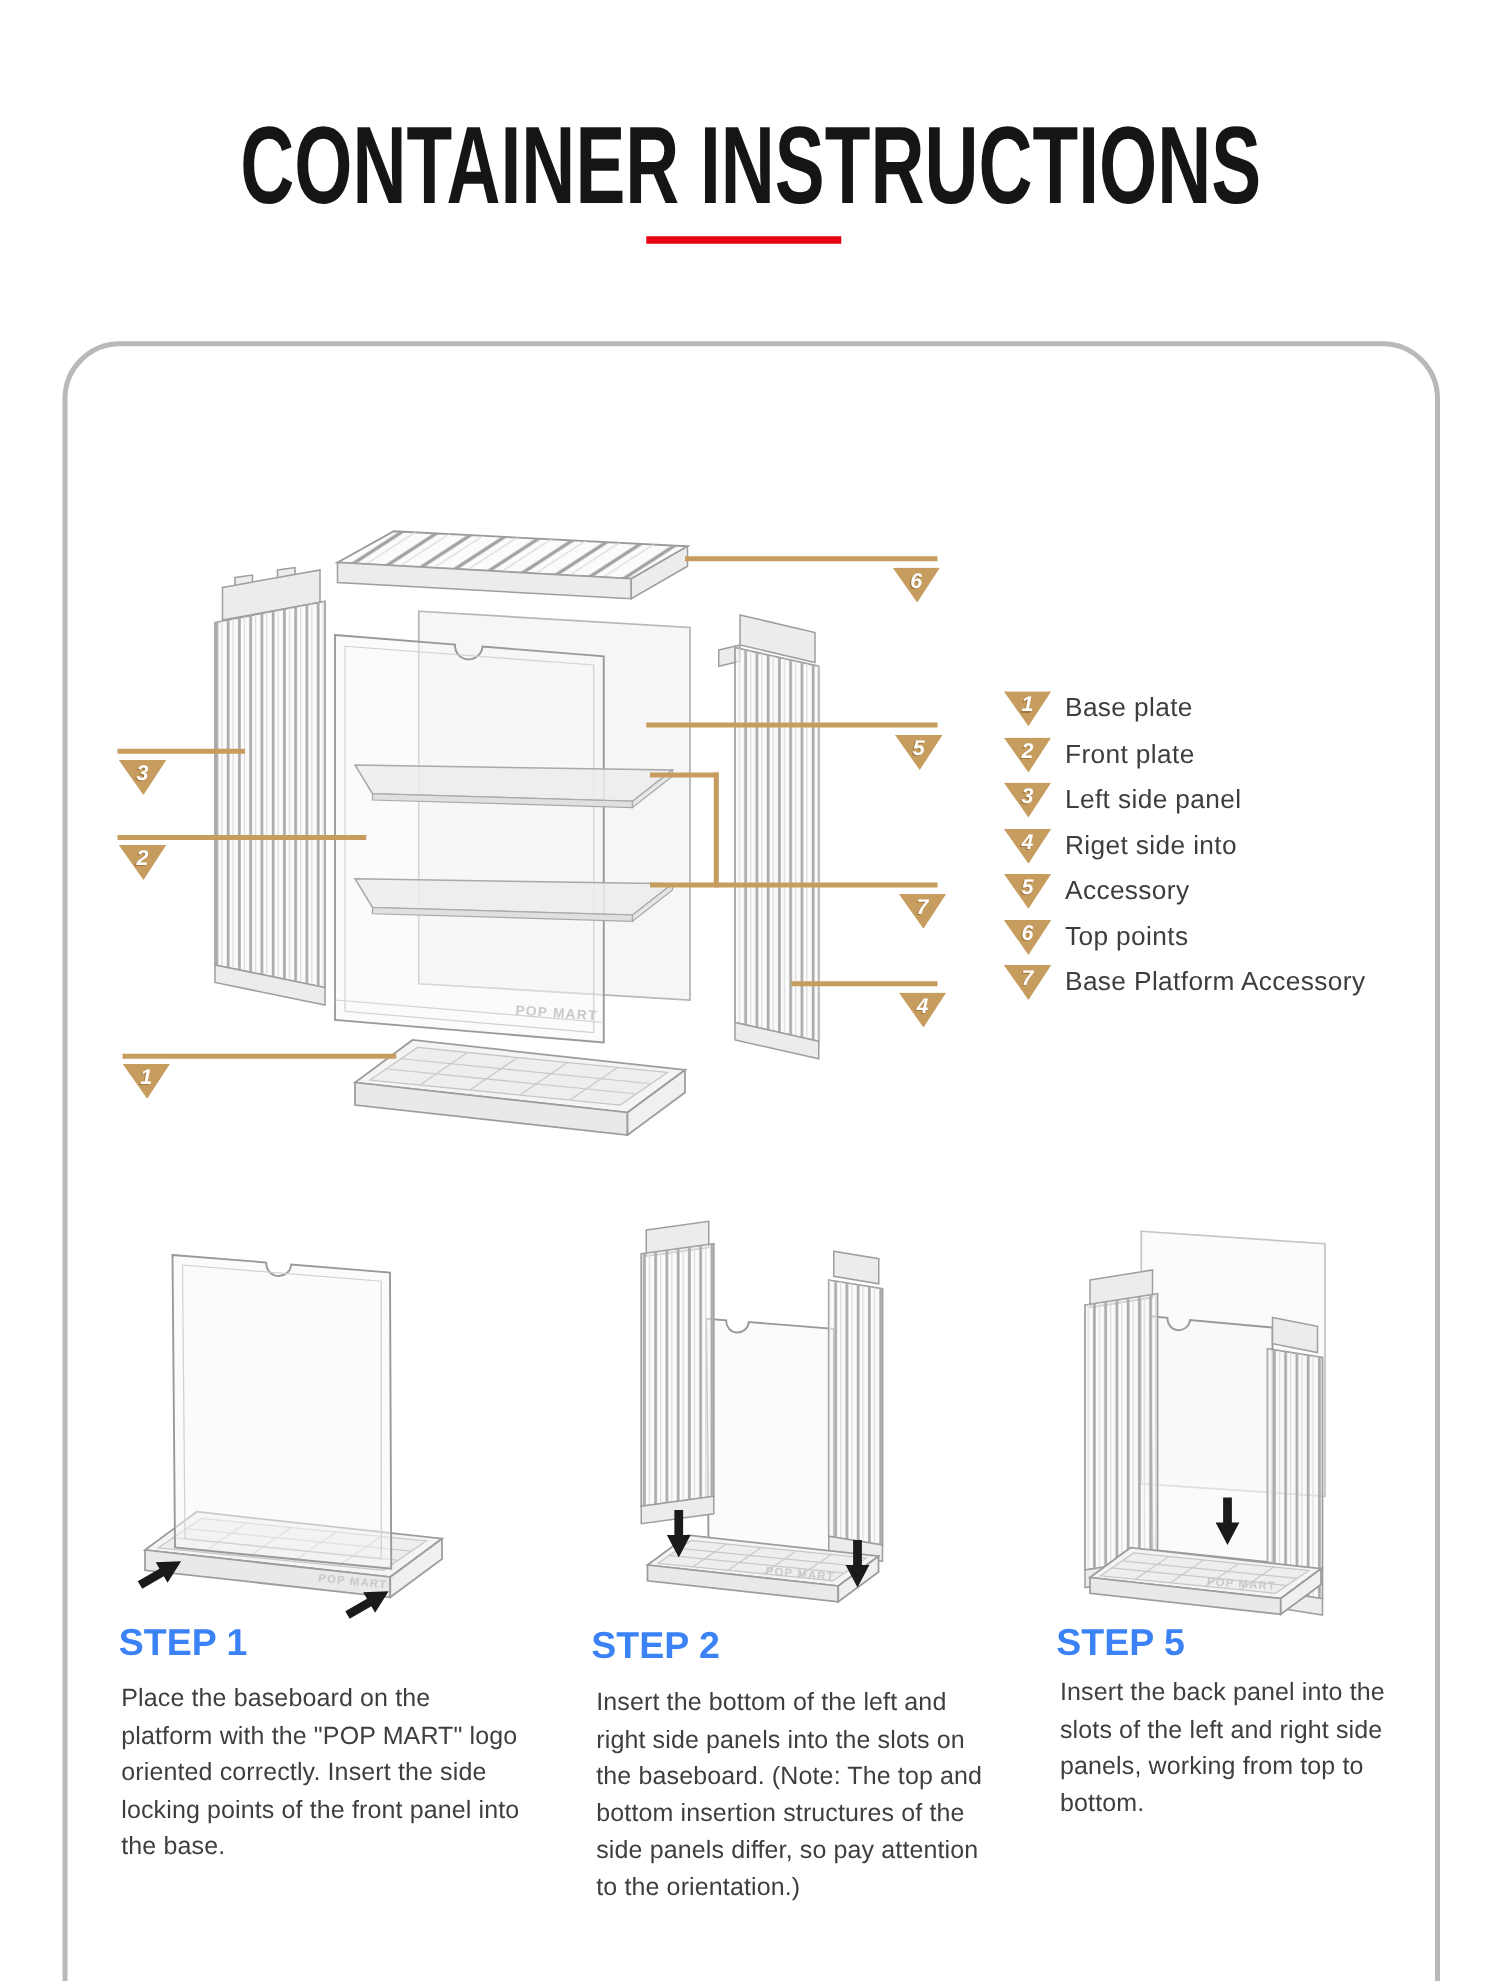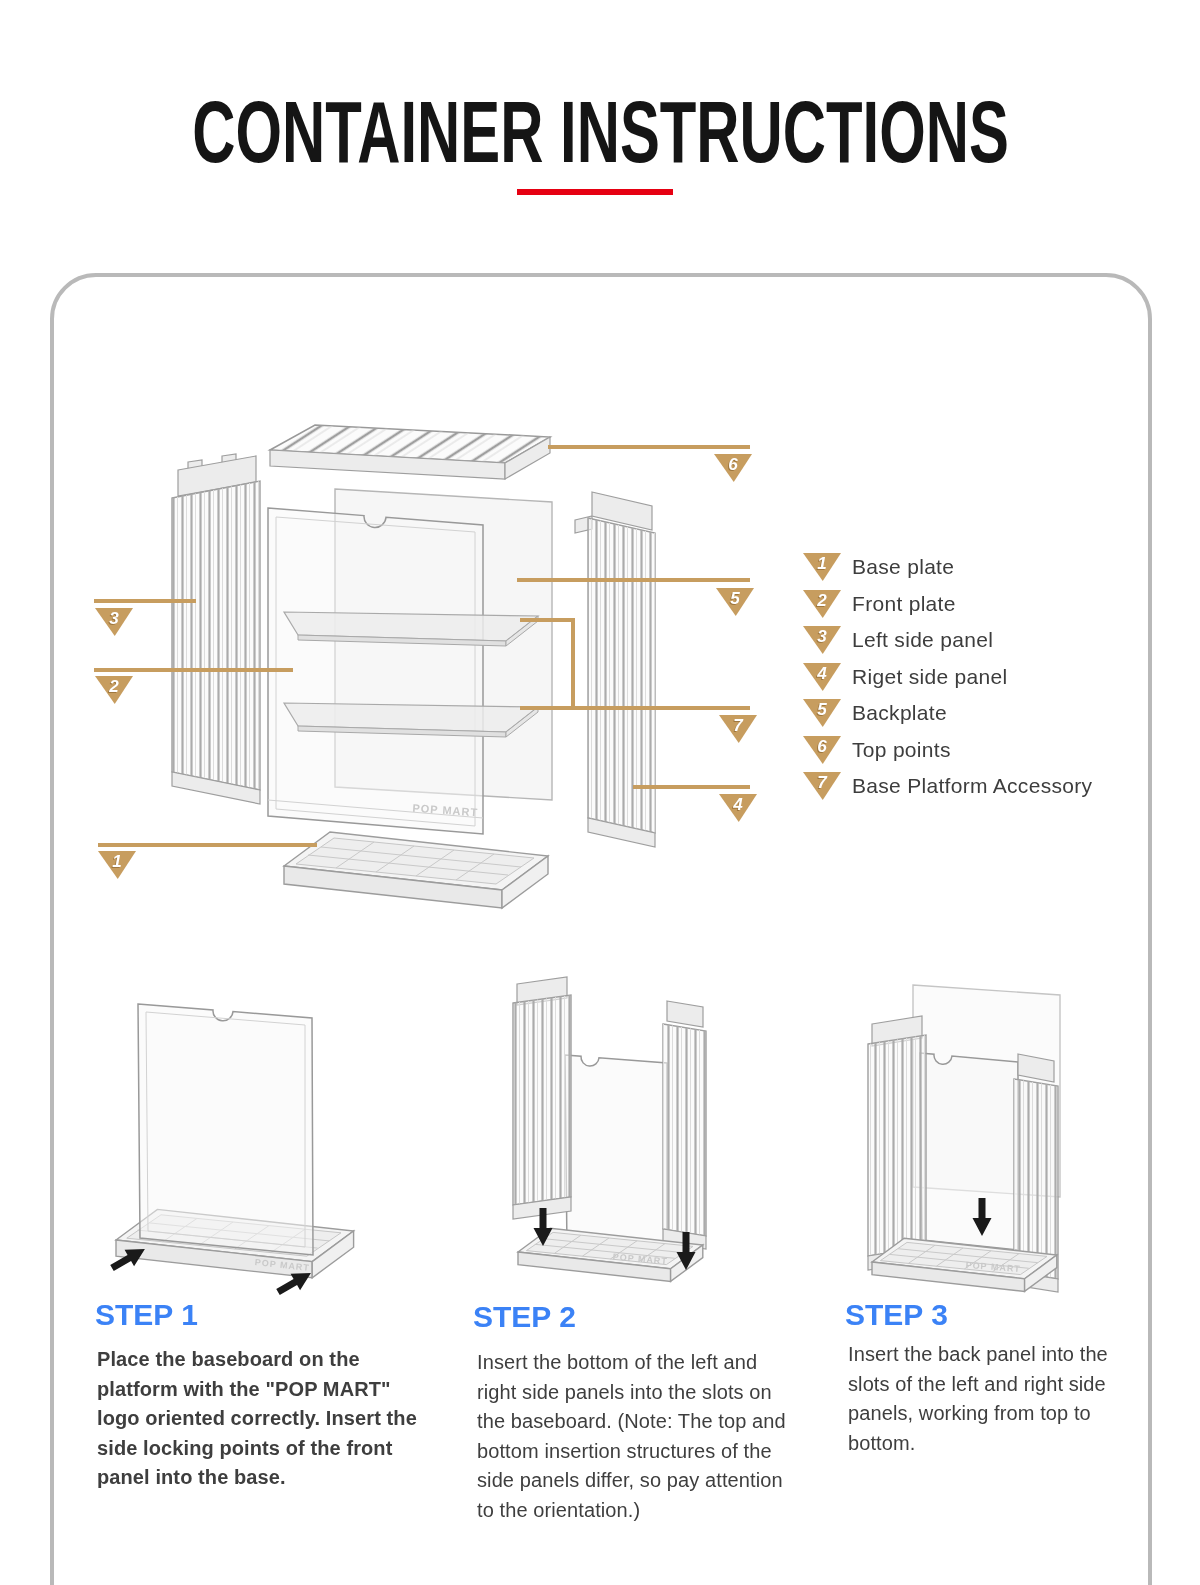--- a/index.html
+++ b/index.html
@@ -219,43 +219,43 @@
   <div class="legend-row" style="top:626px;">
     <div class="tri">
         <span>3</span>
       </div>
     <span class="lbl">Left side panel</span>
   </div>
   <div class="legend-row" style="top:663px;">
     <div class="tri">
         <span>4</span>
       </div>
-    <span class="lbl">Riget side panel</span>
+    <span class="lbl">Riget side into</span>
   </div>
   <div class="legend-row" style="top:699px;">
     <div class="tri">
         <span>5</span>
       </div>
-    <span class="lbl">Backplate</span>
+    <span class="lbl">Accessory</span>
   </div>
   <div class="legend-row" style="top:736px;">
     <div class="tri">
         <span>6</span>
       </div>
     <span class="lbl">Top points</span>
   </div>
   <div class="legend-row" style="top:772px;">
     <div class="tri">
         <span>7</span>
       </div>
     <span class="lbl">Base Platform Accessory</span>
   </div>
 
   <h2 class="step-h" style="left:95px;top:1298px;">STEP 1</h2>
-  <p class="step-p" style="left:97px;top:1345px;width:320px;font-weight:bold;">Place the baseboard on the platform with the "POP MART" logo oriented correctly. Insert the side locking points of the front panel into the base.</p>
+  <p class="step-p" style="left:97px;top:1345px;width:320px;">Place the baseboard on the platform with the "POP MART" logo oriented correctly. Insert the side locking points of the front panel into the base.</p>
 
   <h2 class="step-h" style="left:473px;top:1300px;">STEP 2</h2>
   <p class="step-p" style="left:477px;top:1348px;width:314px;">Insert the bottom of the left and right side panels into the slots on the baseboard. (Note: The top and bottom insertion structures of the side panels differ, so pay attention to the orientation.)</p>
 
-  <h2 class="step-h" style="left:845px;top:1298px;">STEP 3</h2>
+  <h2 class="step-h" style="left:845px;top:1298px;">STEP 5</h2>
   <p class="step-p" style="left:848px;top:1340px;width:280px;">Insert the back panel into the slots of the left and right side panels, working from top to bottom.</p>
 
 </div>
 
 </body></html>

